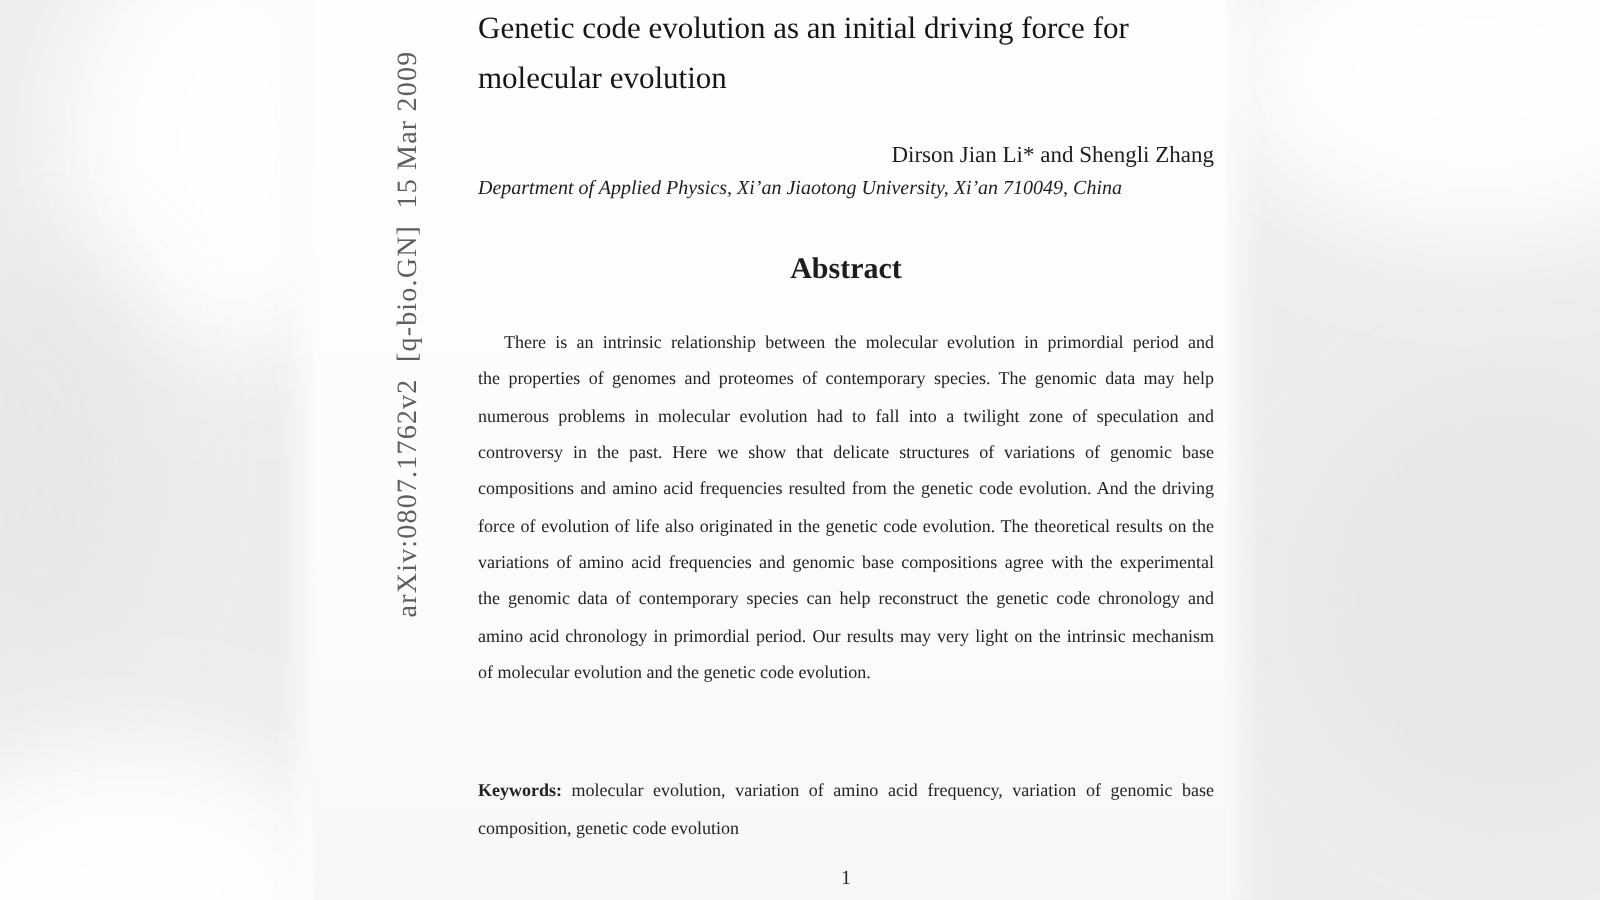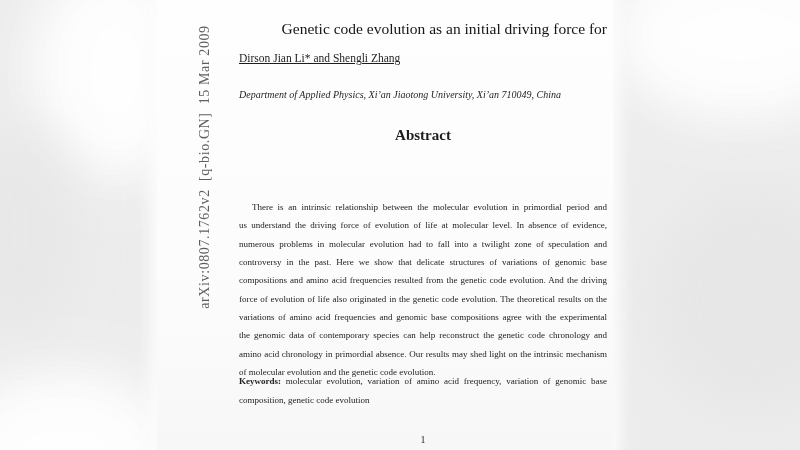--- a/index.html
+++ b/index.html
@@ -25,72 +25,73 @@
 
   .watermark{
     position:absolute;left:57px;top:157px;width:300px;height:20px;
     transform:rotate(-90deg);
     font-size:14px;letter-spacing:.6px;color:#5e5e5e;
     white-space:pre;text-align:center;
     font-family:"Liberation Serif","DejaVu Serif",serif;
   }
 
   .col{position:absolute;left:82px;width:368px;color:#1d1d1d;}
-  .title{top:16px;text-align:right;font-size:15.5px;line-height:25px;color:#151515;font-family:Liberation Serif, serif;}
-  .authors{top:52px;text-align:left;font-size:11.5px;text-decoration:underline;}
+  .title{top:2px;text-align:left;font-size:15.5px;line-height:25px;color:#151515;font-family:Liberation Serif, serif;}
+  .authors{top:72px;text-align:right;font-size:11.5px;}
   .affiliation{top:89px;text-align:left;font-size:10px;font-style:italic;}
   .abstract-head{top:127px;text-align:center;font-size:15px;font-weight:bold;}
 
   .abstract{top:162px;}
   .aline{
     font-size:9px;line-height:18.35px;height:18.35px;
     text-align:justify;text-align-last:justify;
     white-space:normal;color:#222;
   }
-  .aline.first{text-indent:13px;margin-top:36px;}
+  .aline.first{text-indent:13px;}
   .aline.last{text-align-last:left;}
 
-  .keywords{top:372px;}
+  .keywords{top:386px;}
   .kline{font-size:9px;line-height:19.2px;height:19.2px;text-align:justify;text-align-last:justify;color:#222;}
   .kline.last{text-align-last:left;}
   .kw-label{font-weight:bold;}
 
   .pagenum{top:434px;text-align:center;font-size:10px;color:#2a2a2a;}
 </style>
 </head>
 <body>
 
 <div class="blob b1"></div>
 <div class="blob b2"></div>
 <div class="blob b3"></div>
 <div class="blob b4"></div>
 <div class="blob b5"></div>
 
 <div class="page">
 
   <div class="col title">
     <div>Genetic code evolution as an initial driving force for</div>
+    <div>molecular evolution</div>
   </div>
 
   <div class="col authors">Dirson Jian Li* and Shengli Zhang</div>
 
   <div class="col affiliation">Department of Applied Physics, Xi’an Jiaotong University, Xi’an 710049, China</div>
 
   <div class="col abstract-head">Abstract</div>
 
   <div class="col abstract">
     <div class="aline first">There is an intrinsic relationship between the molecular evolution in primordial period and</div>
-    <div class="aline">us understand the driving force of evolution of life at molecular level.  In absence of evidence,</div>
+    <div class="aline">the properties of genomes and proteomes of contemporary species.  The genomic data may help</div>
     <div class="aline">numerous problems in molecular evolution had to fall into a twilight zone of speculation and</div>
     <div class="aline">controversy in the past.  Here we show that delicate structures of variations of genomic base</div>
     <div class="aline">compositions and amino acid frequencies resulted from the genetic code evolution.  And the driving</div>
     <div class="aline">force of evolution of life also originated in the genetic code evolution.  The theoretical results on the</div>
     <div class="aline">variations of amino acid frequencies and genomic base compositions agree with the experimental</div>
     <div class="aline">the genomic data of contemporary species can help reconstruct the genetic code chronology and</div>
-    <div class="aline">amino acid chronology in primordial absence.  Our results may shed light on the intrinsic mechanism</div>
+    <div class="aline">amino acid chronology in primordial period.  Our results may very light on the intrinsic mechanism</div>
     <div class="aline last">of molecular evolution and the genetic code evolution.</div>
   </div>
 
   <div class="col keywords">
     <div class="kline"><span class="kw-label">Keywords:</span><span>  molecular evolution, variation of amino acid frequency, variation of genomic base</span></div>
     <div class="kline last">composition, genetic code evolution</div>
   </div>
 
   <div class="col pagenum">1</div>
 

